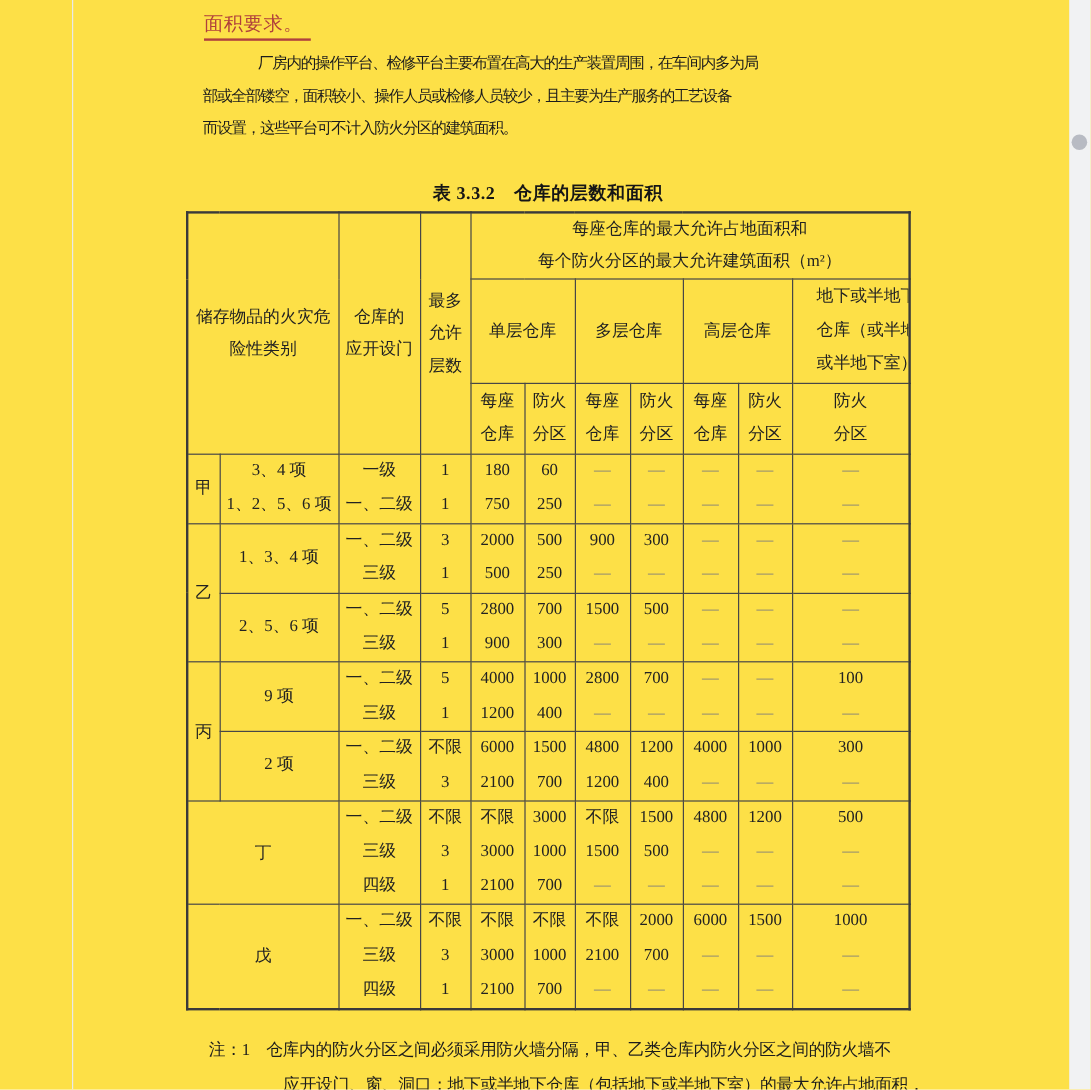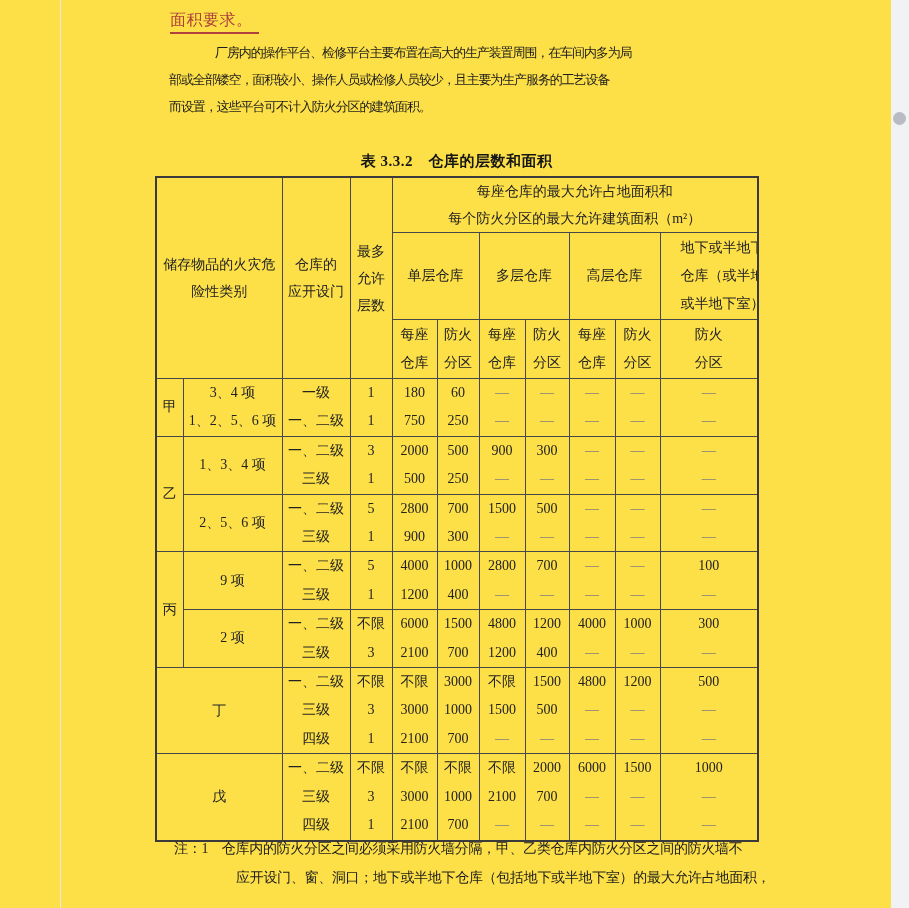--- a/index.html
+++ b/index.html
@@ -48,20 +48,21 @@
   tr.h1{height:55px;} tr.h1 .ln{line-height:27px;}
   tr.h2{height:87px;} tr.h2 .ln{line-height:28px;padding-left:20px;}
   tr.h3{height:59px;} tr.h3 .ln{line-height:28px;}
   tr.b2{height:57px;}
   tr.b3{height:85px;}
   .dash{color:#7d7d7d;}
 
   .note{
     position:absolute;font-size:14px;letter-spacing:-0.3px;white-space:nowrap;
     color:#1c1c1c;
+    margin-top:26px;
   }
   .n1{left:174px;top:840px;}
   .n2{left:236px;top:869px;}
 
   .scroll-track{
     position:absolute;right:0;top:0;width:18px;height:908px;background:#f1f2f3;
   }
   .scroll-thumb{
     position:absolute;left:2px;top:112px;width:13px;height:13px;
     border-radius:50%;background:#b8bbc3;

